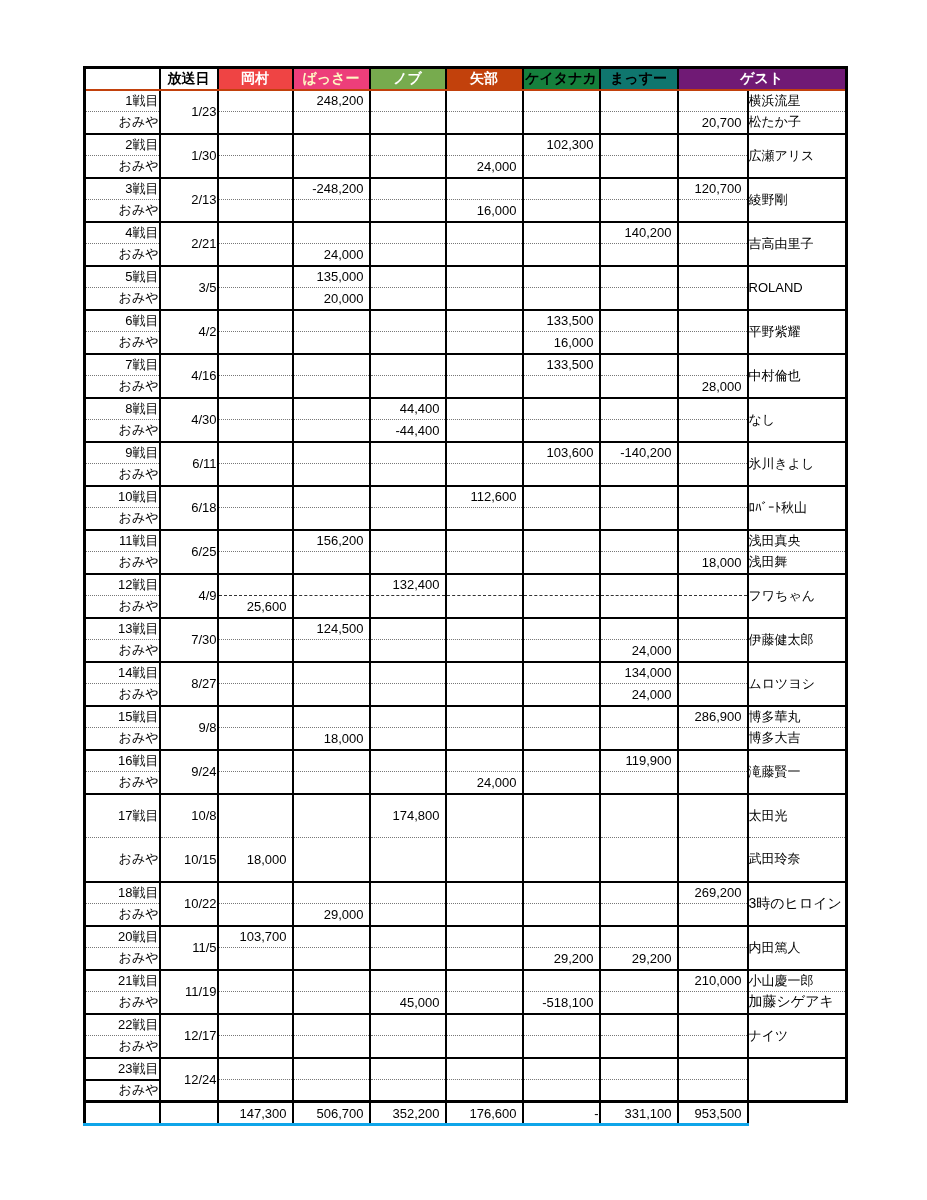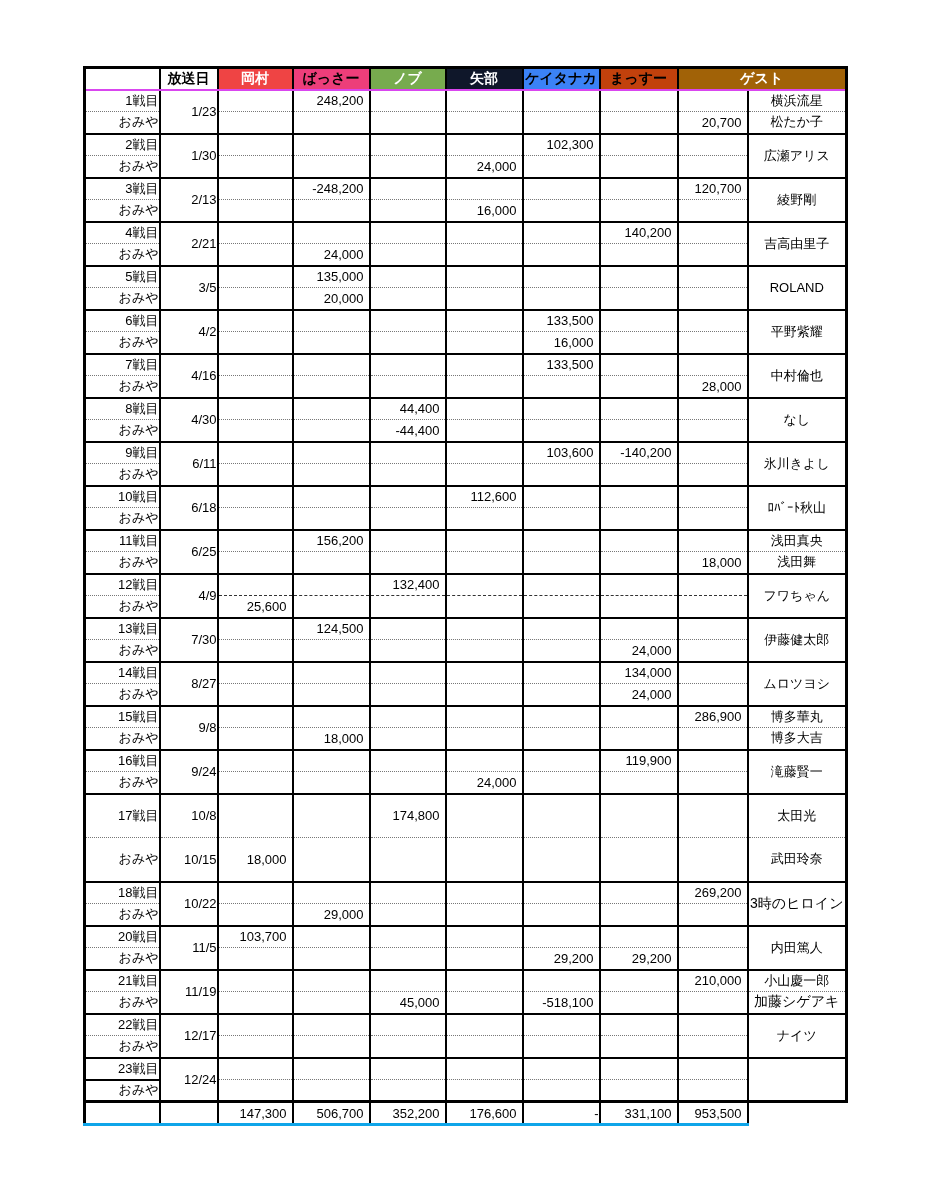--- a/index.html
+++ b/index.html
@@ -10,36 +10,36 @@
   table.sheet{
     position:absolute;left:83px;top:66px;
     border-collapse:collapse;table-layout:fixed;
   }
   td{
     padding:0;margin:0;overflow:hidden;white-space:nowrap;
     border-left:2px solid #000;border-right:2px solid #000;
     vertical-align:middle;font-size:13px;
   }
   tr.hdr{height:22px;}
-  tr.hdr td{border-top:3px solid #000;border-bottom:2px solid #d946ef;text-align:center;font-weight:bold;font-size:14px;}
+  tr.hdr td{border-top:3px solid #000;border-bottom:2px solid #c2410c;text-align:center;font-weight:bold;font-size:14px;}
   tr.sub{height:22px;}
   tr.sub.tall{height:44px;margin-left:20px;}
   tr.total{height:23px;}
   tr.total td{border-bottom:3px solid #0ea5e9;}
   .edge-l{border-left:3px solid #000;}
   .edge-r{border-right:3px solid #000;}
   .rowend{border-bottom:2px solid #000;}
   .bottom-edge{border-bottom:3px solid #000 !important;}
   .sep-dot{border-bottom:1px dotted #777;}
   .sep-dash{border-bottom:1px dashed #333;}
   .sep-solid{border-bottom:2px solid #000;}
   .num{text-align:right;padding:0 5px;}
   .ctr{text-align:right;}
   .lbl{text-align:right;}
-  .guest{text-align:center;}
+  .guest{}
   .small-txt{font-size:14px;}
   .hdr-small{font-size:11px;}
 </style>
 </head>
 <body>
 
 <table class="sheet">
   <colgroup>
     <col style="width:75px">
       <col style="width:58px">
@@ -50,26 +50,26 @@
     <col style="width:77px">
       <col style="width:78px">
       <col style="width:70px">
     <col style="width:99px">
   </colgroup>
   <tbody>
       <tr class="hdr">
         <td class="edge-l"></td>
         <td>放送日</td>
         <td style="background: #ef4444; color: rgb(255, 255, 255);">岡村</td>
-        <td style="background: rgb(237, 62, 122); color: #000000;">ばっさー</td>
+        <td style="background: rgb(237, 62, 122); color: #fef9c3;">ばっさー</td>
         <td style="background: rgb(119, 171, 78); color: rgb(255, 255, 255);">ノブ</td>
-        <td style="background: #0f172a; color: rgb(255, 255, 255);">矢部</td>
-        <td class="hdr-small" style="background: #3b82f6; color: rgb(0, 0, 0);">ケイタナカ</td>
-        <td style="background: #c2410c; color: rgb(0, 0, 0);">まっすー</td>
-        <td class="edge-r" colspan="2" style="background: #a16207; color: rgb(255, 255, 255);">ゲスト</td>
+        <td style="background: #c2410c; color: rgb(255, 255, 255);">矢部</td>
+        <td class="hdr-small" style="background: #15803d; color: rgb(0, 0, 0);">ケイタナカ</td>
+        <td style="background: #0f766e; color: rgb(0, 0, 0);">まっすー</td>
+        <td class="edge-r" colspan="2" style="background: #701a75; color: rgb(255, 255, 255);">ゲスト</td>
       </tr>
       <tr class="sub">
         <td class="lbl edge-l sep-dot">1戦目</td>
         <td class="ctr rowend" rowspan="2">1/23</td>
         <td class="num sep-dot"></td>
         <td class="num sep-dot">248,200</td>
         <td class="num sep-dot"></td>
         <td class="num sep-dot"></td>
         <td class="num sep-dot"></td>
         <td class="num sep-dot"></td>

